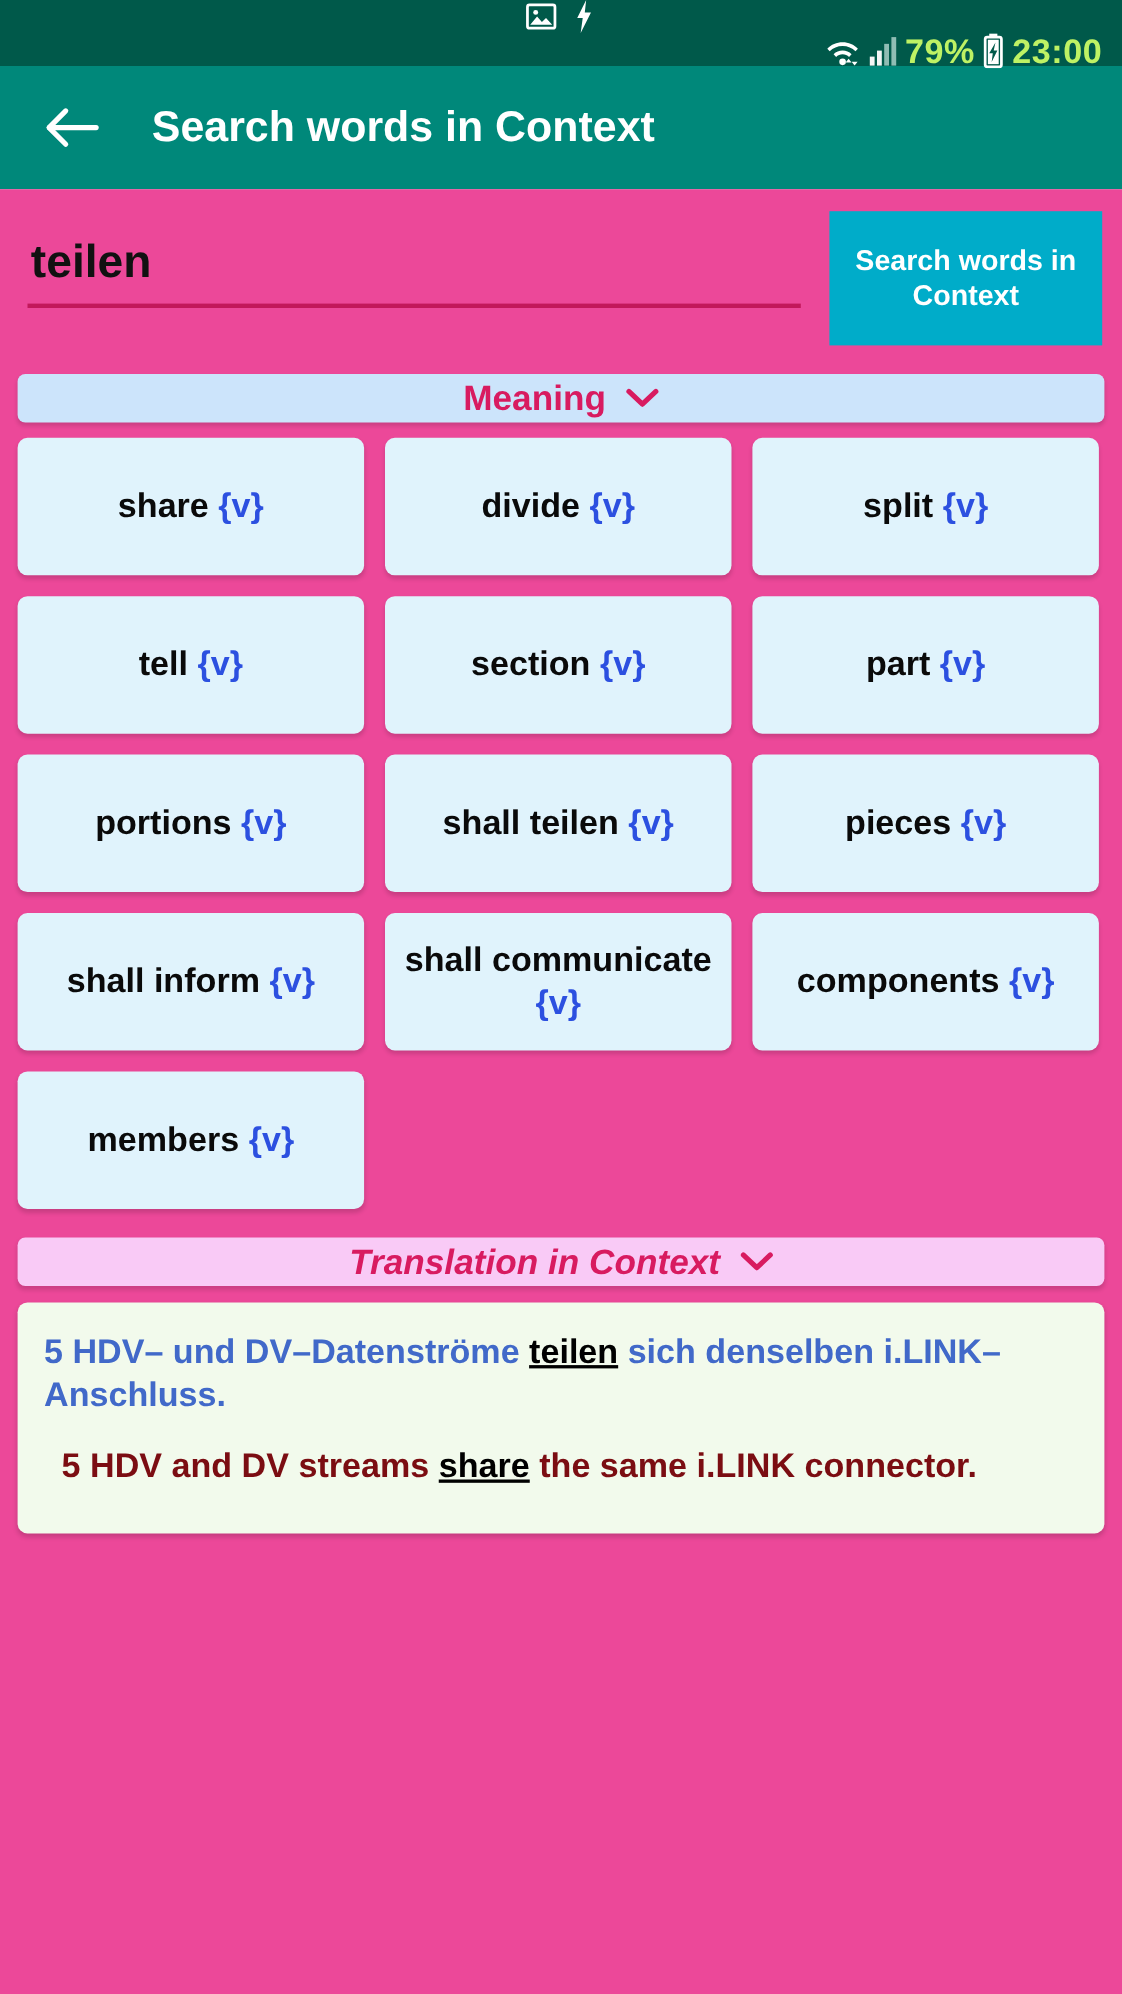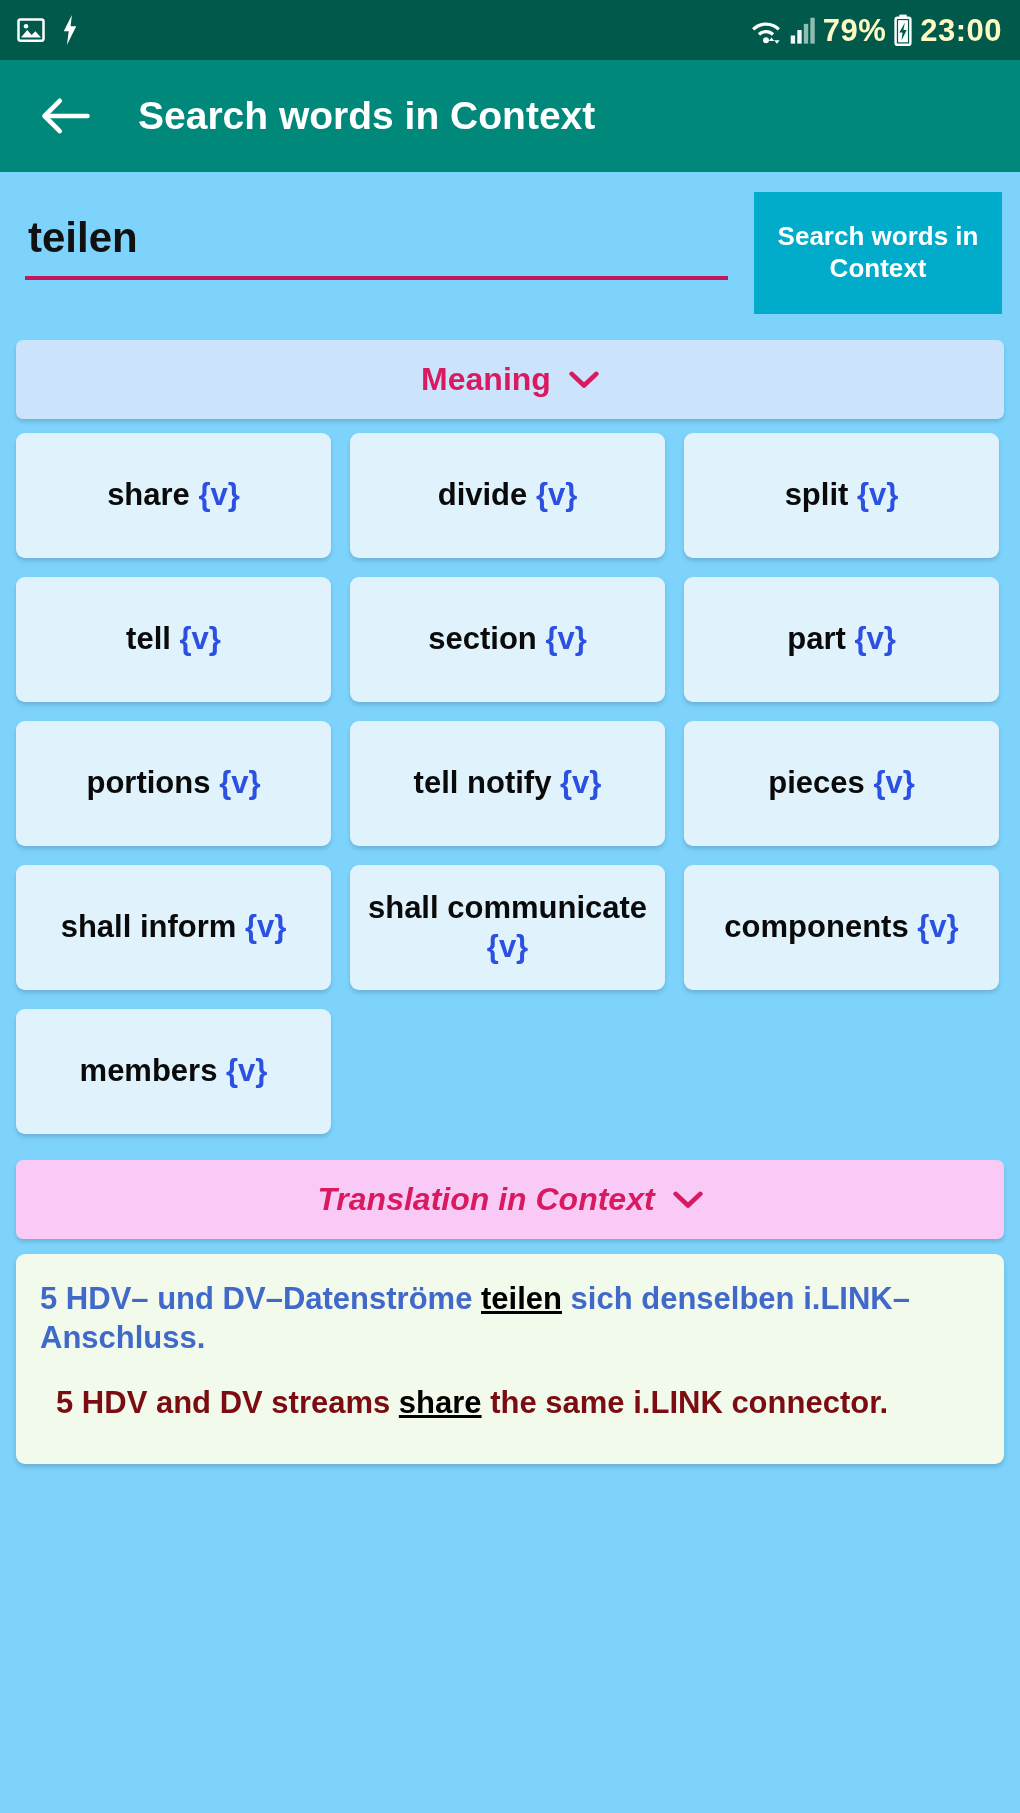--- a/index.html
+++ b/index.html
@@ -13,21 +13,22 @@
     position: relative;
   }
 
   
   .status-bar {
     height: 60px;
     background: #00594A;
     display: flex;
     align-items: center;
     padding: 0 18px 0 16px;
-    color: #fef9c3;
+    color: #bef264;
+    flex-direction: column;
   }
   .status-left { display: flex; align-items: center; gap: 14px; }
   .status-right {
     margin-left: auto;
     display: flex;
     align-items: center;
     gap: 7px;
   }
   .status-text {
     font-size: 31px;
@@ -53,21 +54,21 @@
   .app-title {
     color: #ffffff;
     font-size: 39px;
     font-weight: bold;
     margin-left: 44px;
     white-space: nowrap;
   }
 
   
   .content {
-    background: #7dd3fc;
+    background: #ec4899;
     height: 1641px;
     position: relative;
   }
   .search-row {
     display: flex;
     align-items: flex-start;
     padding: 20px 18px 0 25px;
     gap: 26px;
   }
   .search-field-wrap { flex: 1; padding-top: 22px; }
@@ -98,21 +99,21 @@
     cursor: pointer;
     display: flex;
     align-items: center;
     justify-content: center;
   }
 
   
   .section-header {
     margin: 26px 16px 0 16px;
     border-radius: 7px;
-    height: 79px;
+    height: 44px;
     display: flex;
     align-items: center;
     justify-content: center;
     gap: 18px;
     box-shadow: 0 3px 4px rgba(0,0,0,0.14);
     cursor: pointer;
     text-align: right;
   }
   .section-header.meaning { background: #CCE4FB; }
   .section-header.translation { background: #F9CAF6; font-style: italic; }
@@ -275,21 +276,21 @@
       <div class="meaning-card">
         <div class="mc-text"><span>section</span> <span class="pos">{v}</span></div>
       </div>
       <div class="meaning-card">
         <div class="mc-text"><span>part</span> <span class="pos">{v}</span></div>
       </div>
       <div class="meaning-card">
         <div class="mc-text"><span>portions</span> <span class="pos">{v}</span></div>
       </div>
       <div class="meaning-card">
-        <div class="mc-text"><span>tell notify</span> <span class="pos">{v}</span></div>
+        <div class="mc-text"><span>shall teilen</span> <span class="pos">{v}</span></div>
       </div>
       <div class="meaning-card">
         <div class="mc-text"><span>pieces</span> <span class="pos">{v}</span></div>
       </div>
       <div class="meaning-card">
         <div class="mc-text"><span>shall inform</span> <span class="pos">{v}</span></div>
       </div>
       <div class="meaning-card">
         <div class="mc-text"><span>shall communicate</span> <span class="pos">{v}</span></div>
       </div>

